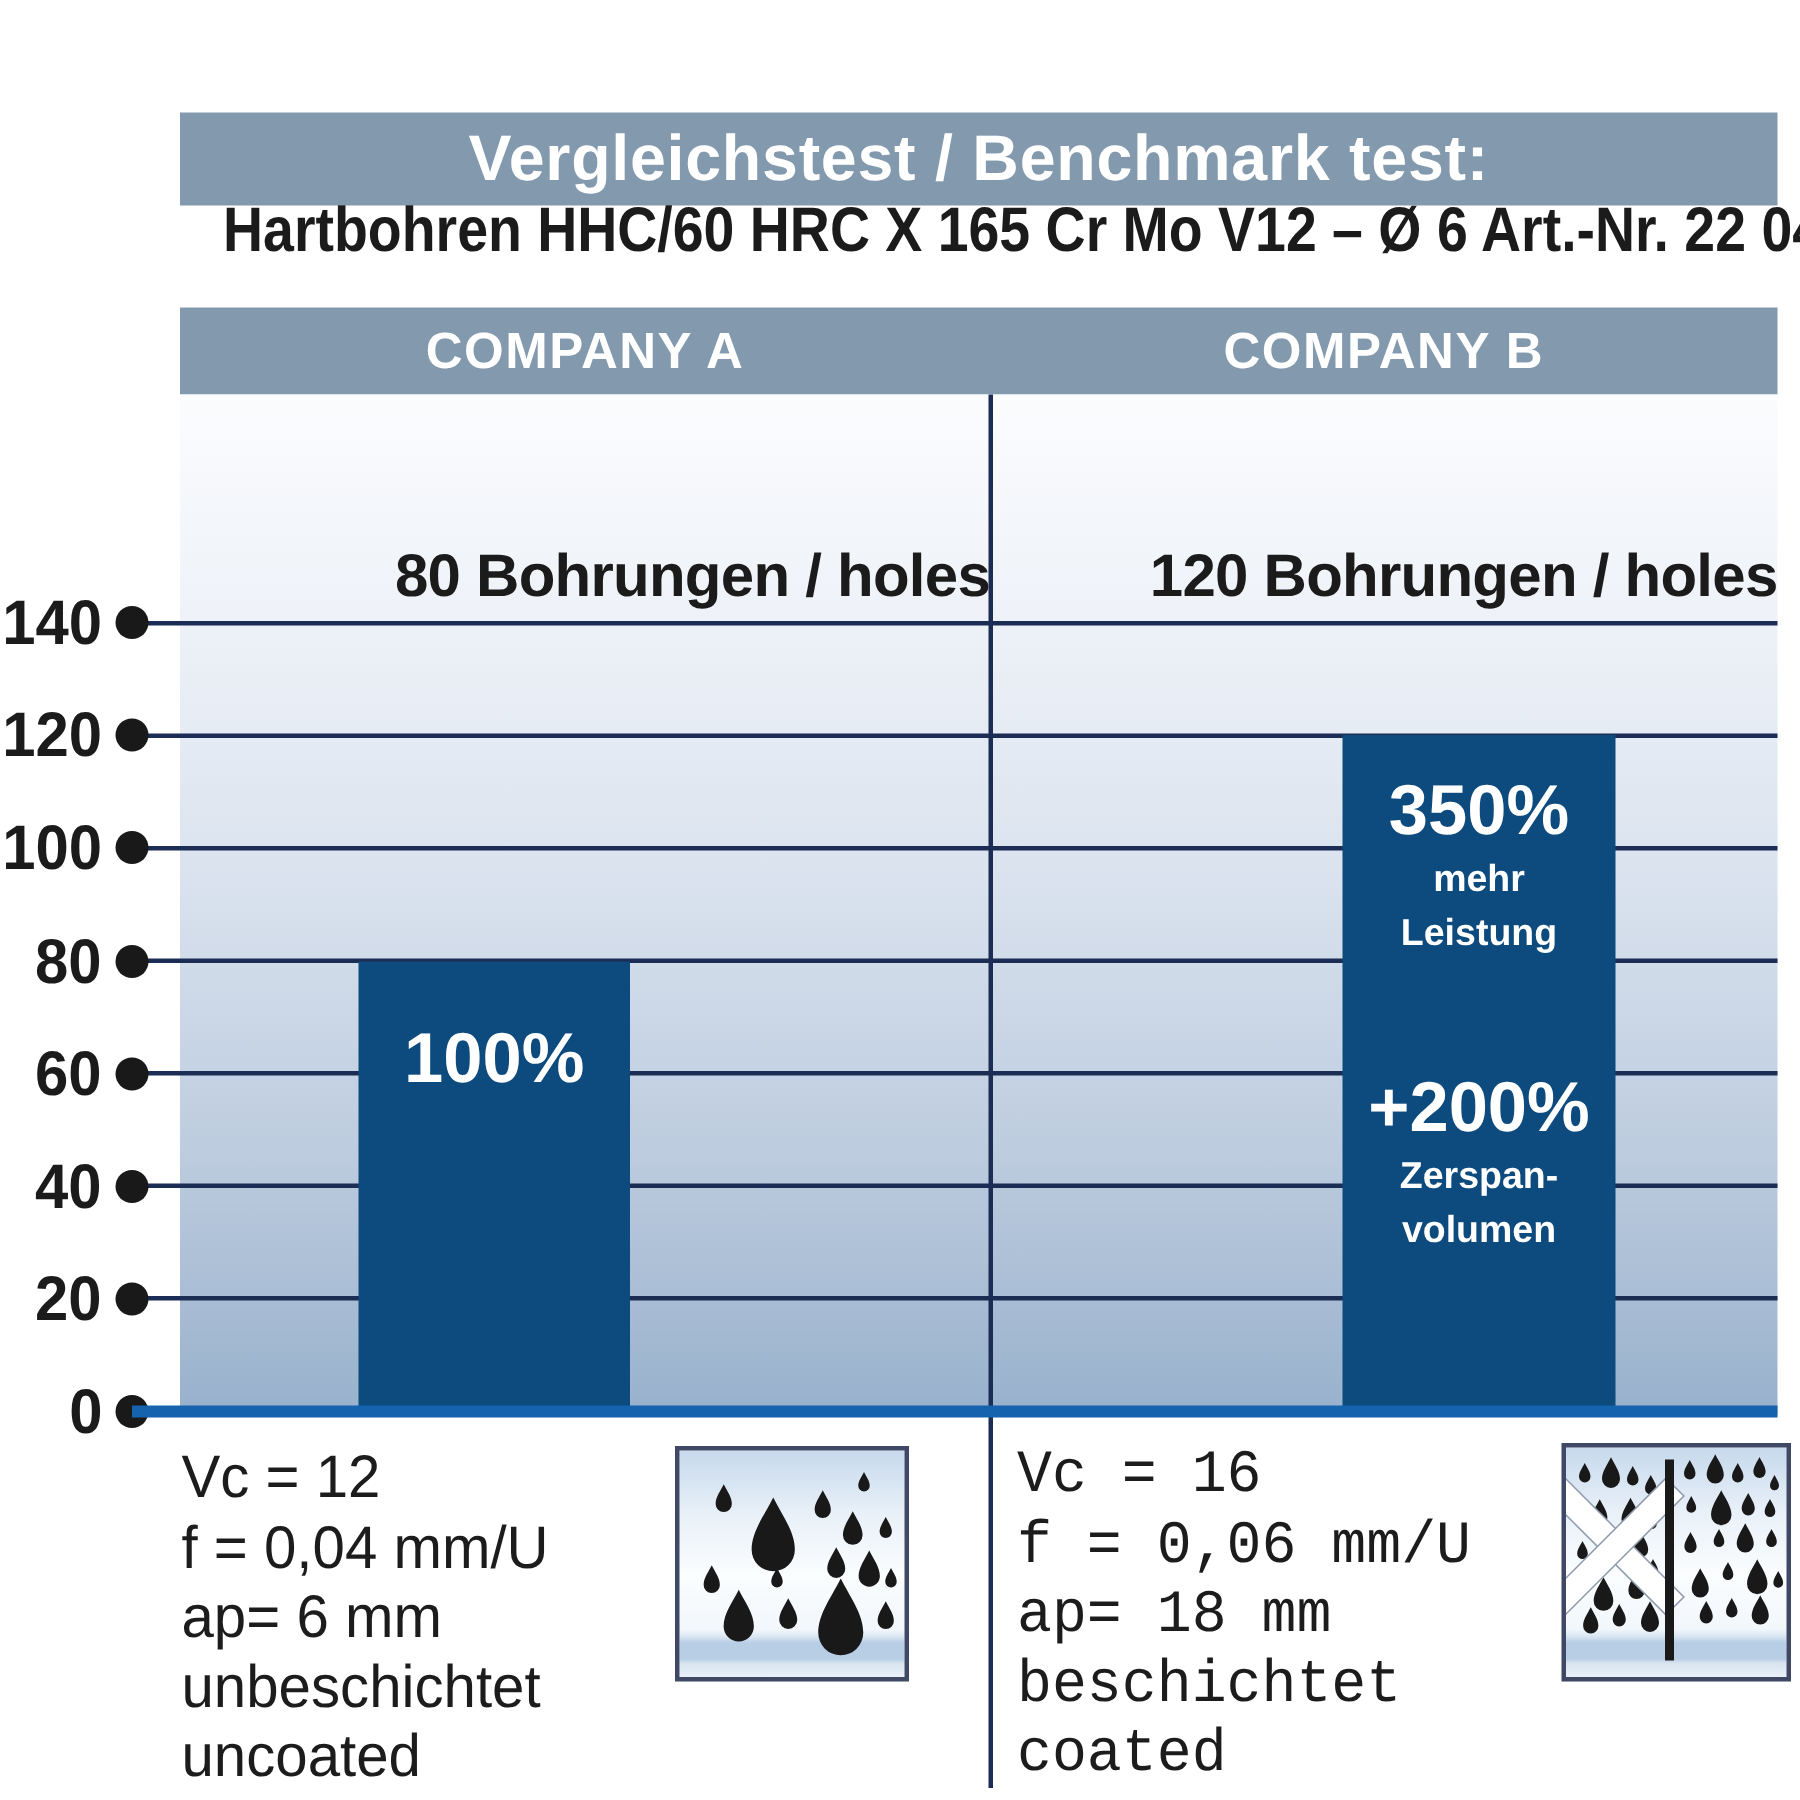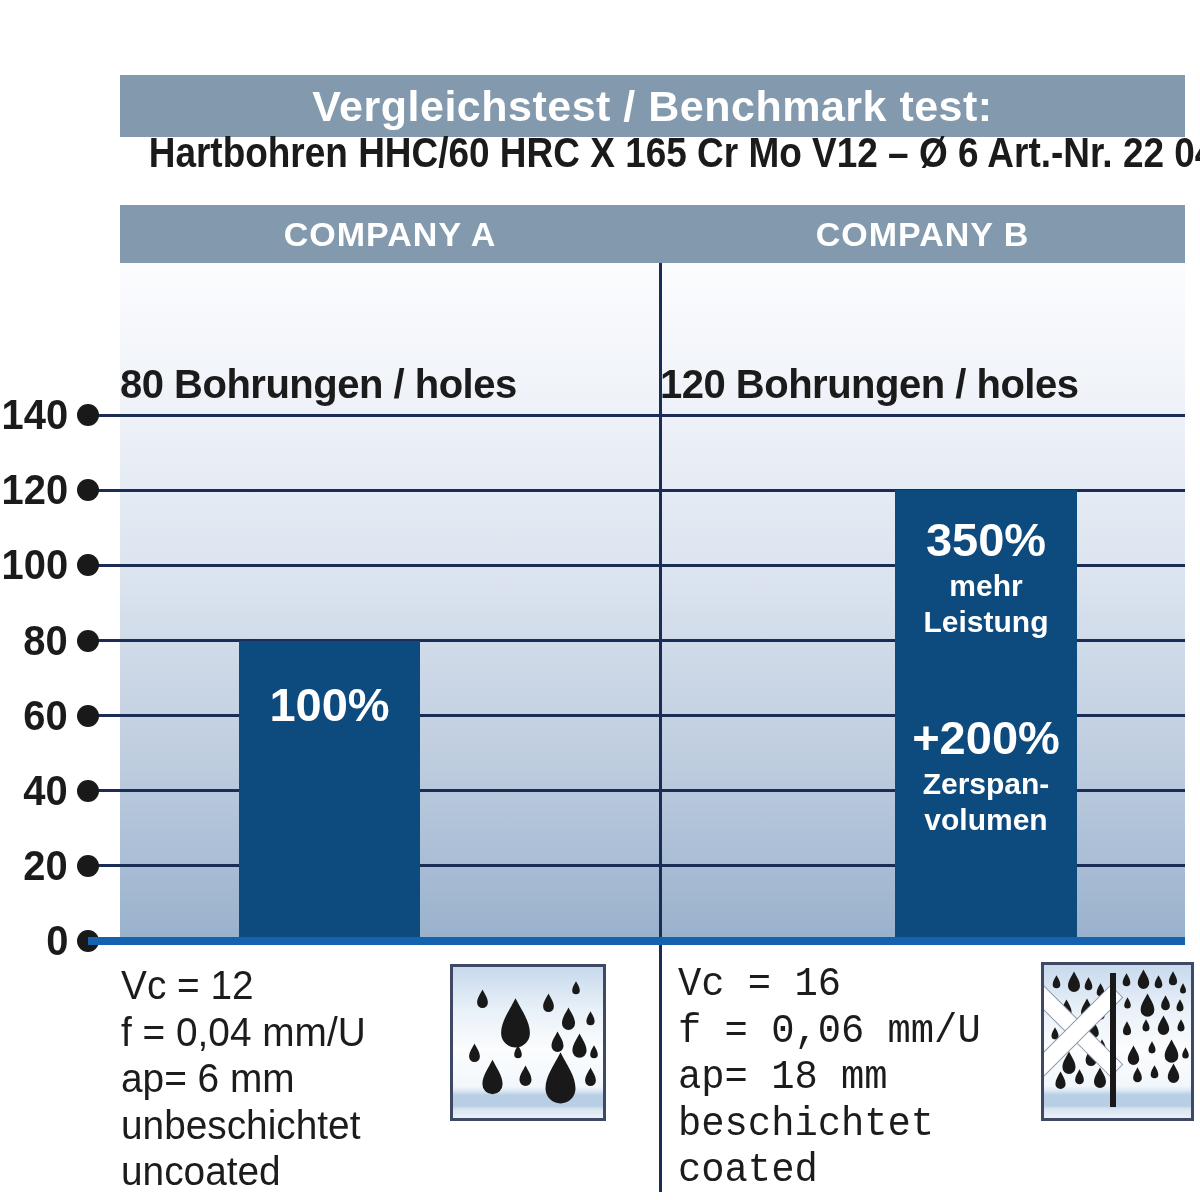--- a/index.html
+++ b/index.html
@@ -28,21 +28,21 @@
   .chart-bg {
     position:absolute; left:120px; top:263px; width:1065px; height:680px;
     background:linear-gradient(180deg,#fbfcfe 0%,#eef2f8 22%,#d9e2ee 48%,#bccbde 75%,#98b1cc 100%);
     z-index:0;
   }
   .logo { position:absolute; left:540px; top:14px; width:525px; text-align:center; color:#181818; }
   .logo-brand { font-size:57px; font-weight:800; letter-spacing:-2px; line-height:56px; }
   .logo-reg { font-size:17px; font-weight:bold; vertical-align:26px; letter-spacing:0; }
   .logo-tagline { font-size:15px; font-weight:600; letter-spacing:9.5px; margin-top:3px; color:#1e1e1e; }
   .holes {
-    position:absolute; top:96px; font-size:40px; font-weight:600; text-align:left;
+    position:absolute; top:96px; font-size:40px; font-weight:600; text-align:right;
     line-height:50px; letter-spacing:-.5px; white-space:nowrap;
   }
   .holes-a { left:0; width:540px; }
   .holes-b { left:540px; width:525px; }
   .overlay { position:absolute; left:77px; top:263px; width:1108px; height:680px; z-index:1; }
   .gridline { position:absolute; left:11px; width:1097px; height:3px; background:var(--grid,#1b2d54); }
   .tick-dot { position:absolute; left:0; width:22px; height:22px; border-radius:50%; background:#191919; }
   .ylabels { position:absolute; left:0; top:263px; width:68px; height:680px; z-index:1; }
   .ylabel {
     position:absolute; right:0; font-size:42px; font-weight:600; line-height:54px;
@@ -50,21 +50,21 @@
   }
   .baseline { position:absolute; left:88px; top:937px; width:1097px; height:8px; background:var(--baseline,#1562ae); z-index:3; }
   .divider { position:absolute; left:659px; top:263px; width:3px; height:929px; background:var(--grid,#1b2d54); z-index:1; }
   .bar {
     position:absolute; bottom:259px; background:var(--bar,#0d4a7d); z-index:2;
     display:flex; flex-direction:column; align-items:center; color:#fff;
   }
   .bar-a { left:239px; width:181px; }
   .bar-b { left:895px; width:182px; }
   .bar-label-lg { font-size:47px; font-weight:bold; line-height:56px; }
-  .bar-label-sm { font-size:30px; font-weight:600; line-height:36px; }
+  .bar-label-sm { font-size:25px; font-weight:600; line-height:36px; }
   .mt-a { margin-top:36px; }
   .mt-b1 { margin-top:22px; }
   .mt-b2 { margin-top:70px; }
   .specs { position:absolute; top:962px; width:330px; font-size:40px; font-weight:500; line-height:46.5px; color:#1c1c1c; white-space:nowrap; }
   .specs-a { left:121px; }
   .specs-b { left:678px;font-family:Liberation Mono, monospace; }
   .spec-line { transform:scaleX(.97); transform-origin:left center; }
   .icon-box {
     position:absolute; border:3px solid #3f4965; z-index:2;
     background:linear-gradient(180deg,#c7d9ec 0%,#e8f0f8 28%,#fbfdfe 55%,#f2f7fc 79%,#dce8f3 82%,#b7cee5 85%,#b7cee5 92%,#d8e4f0 94%,#eaf1f8 100%);

